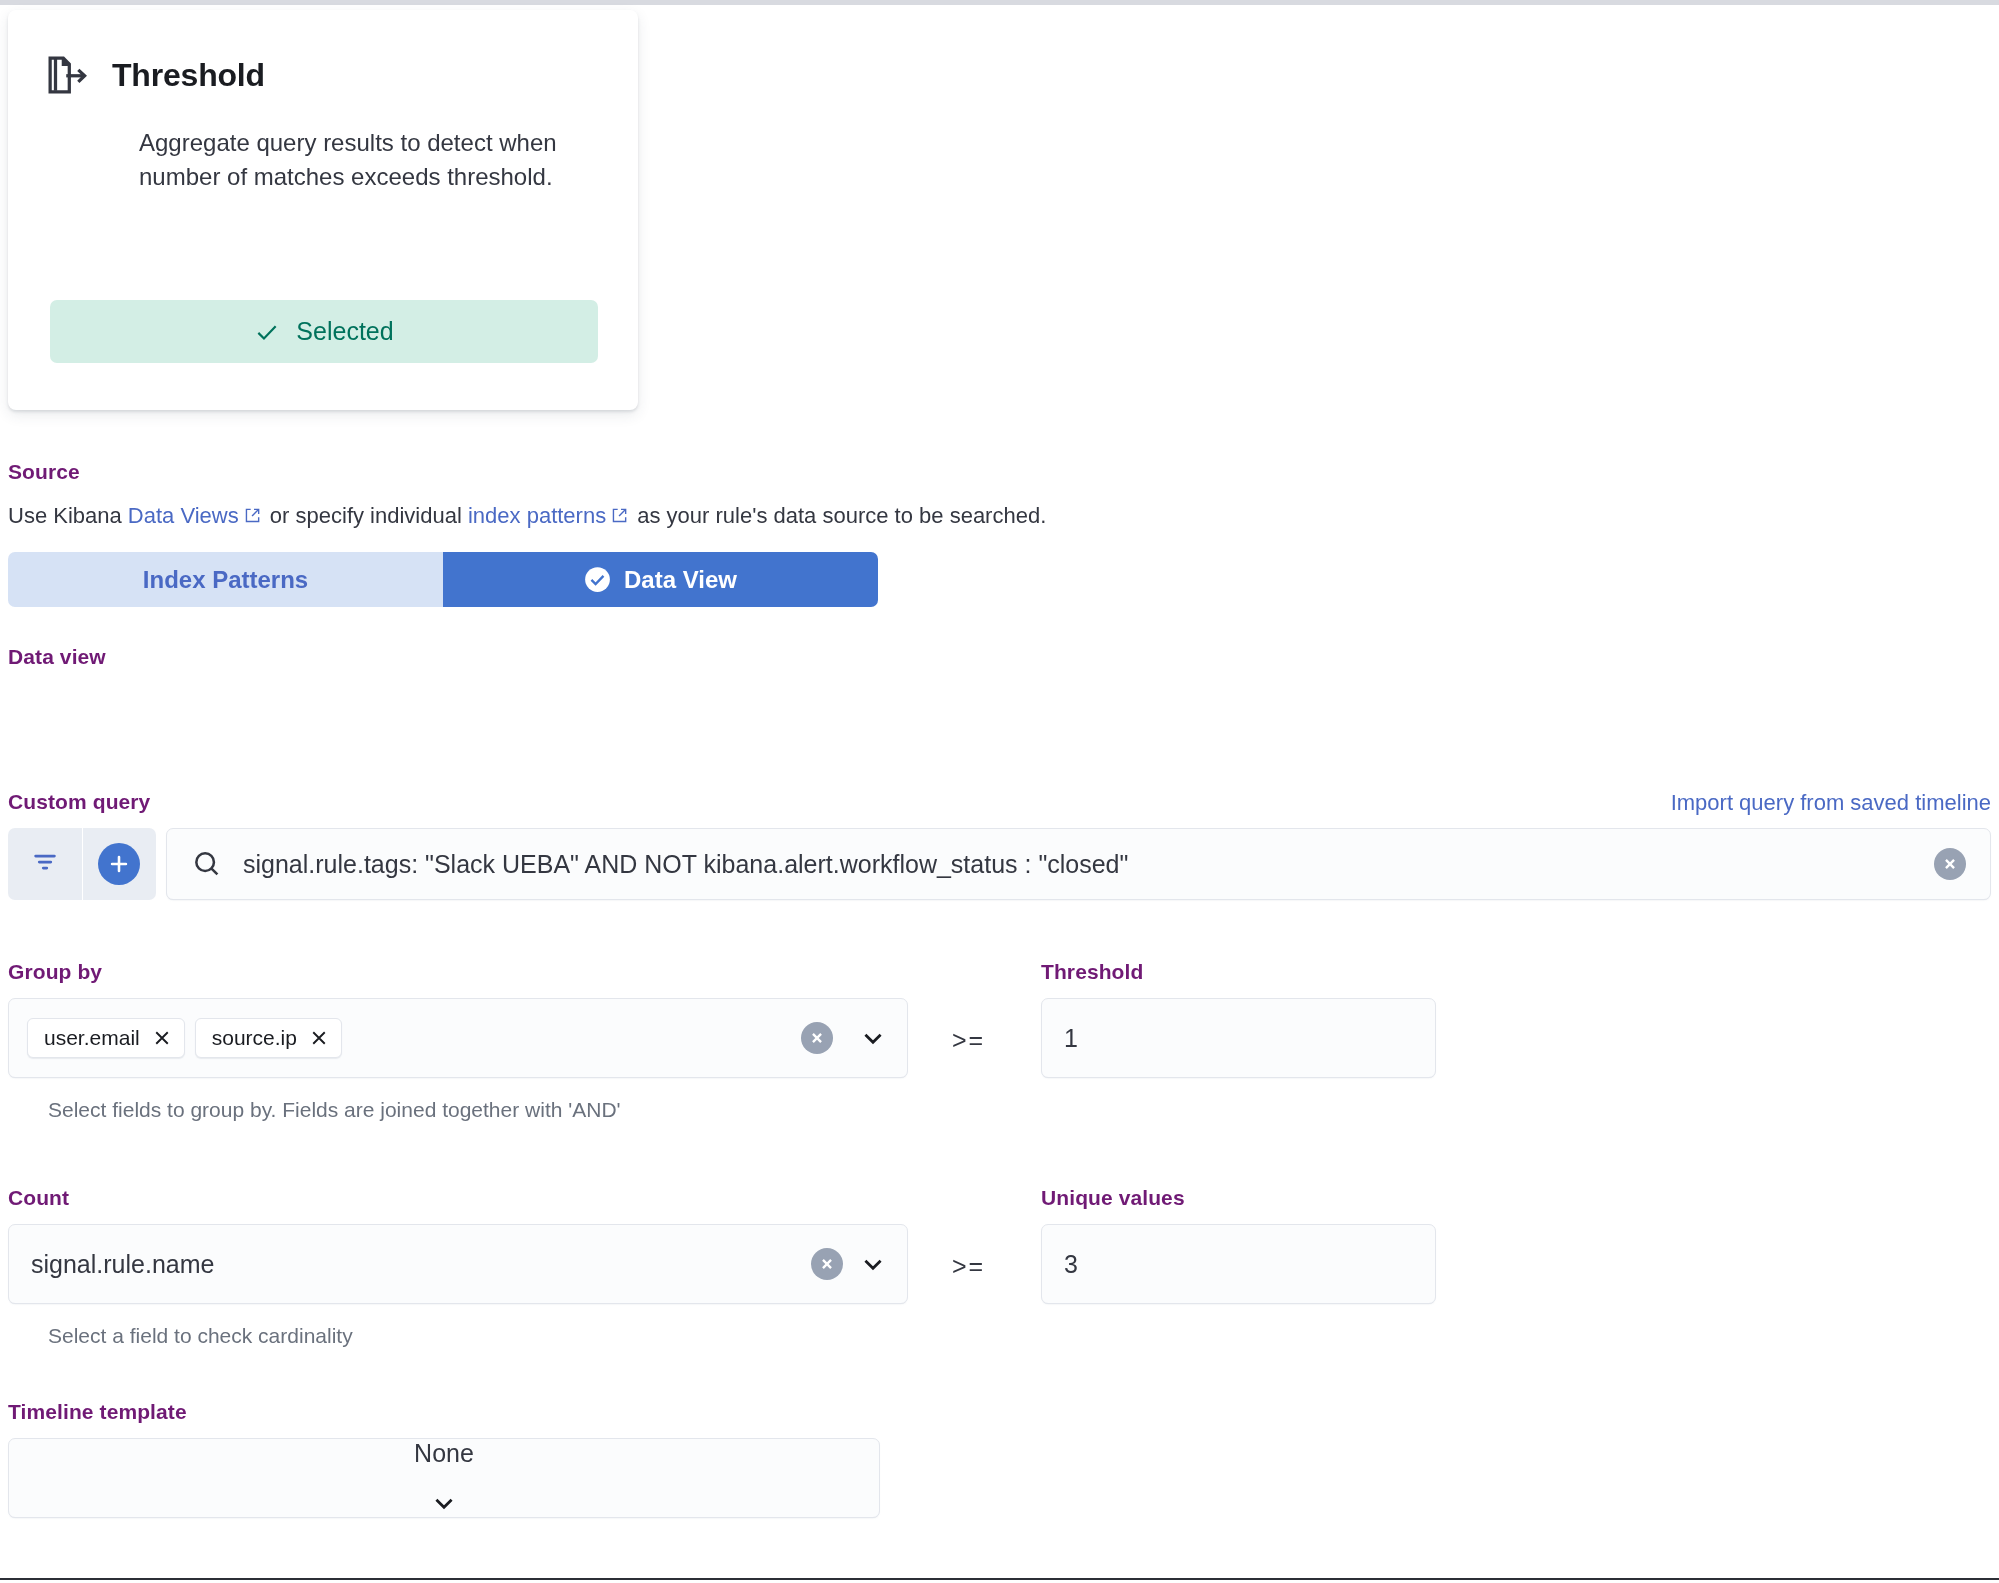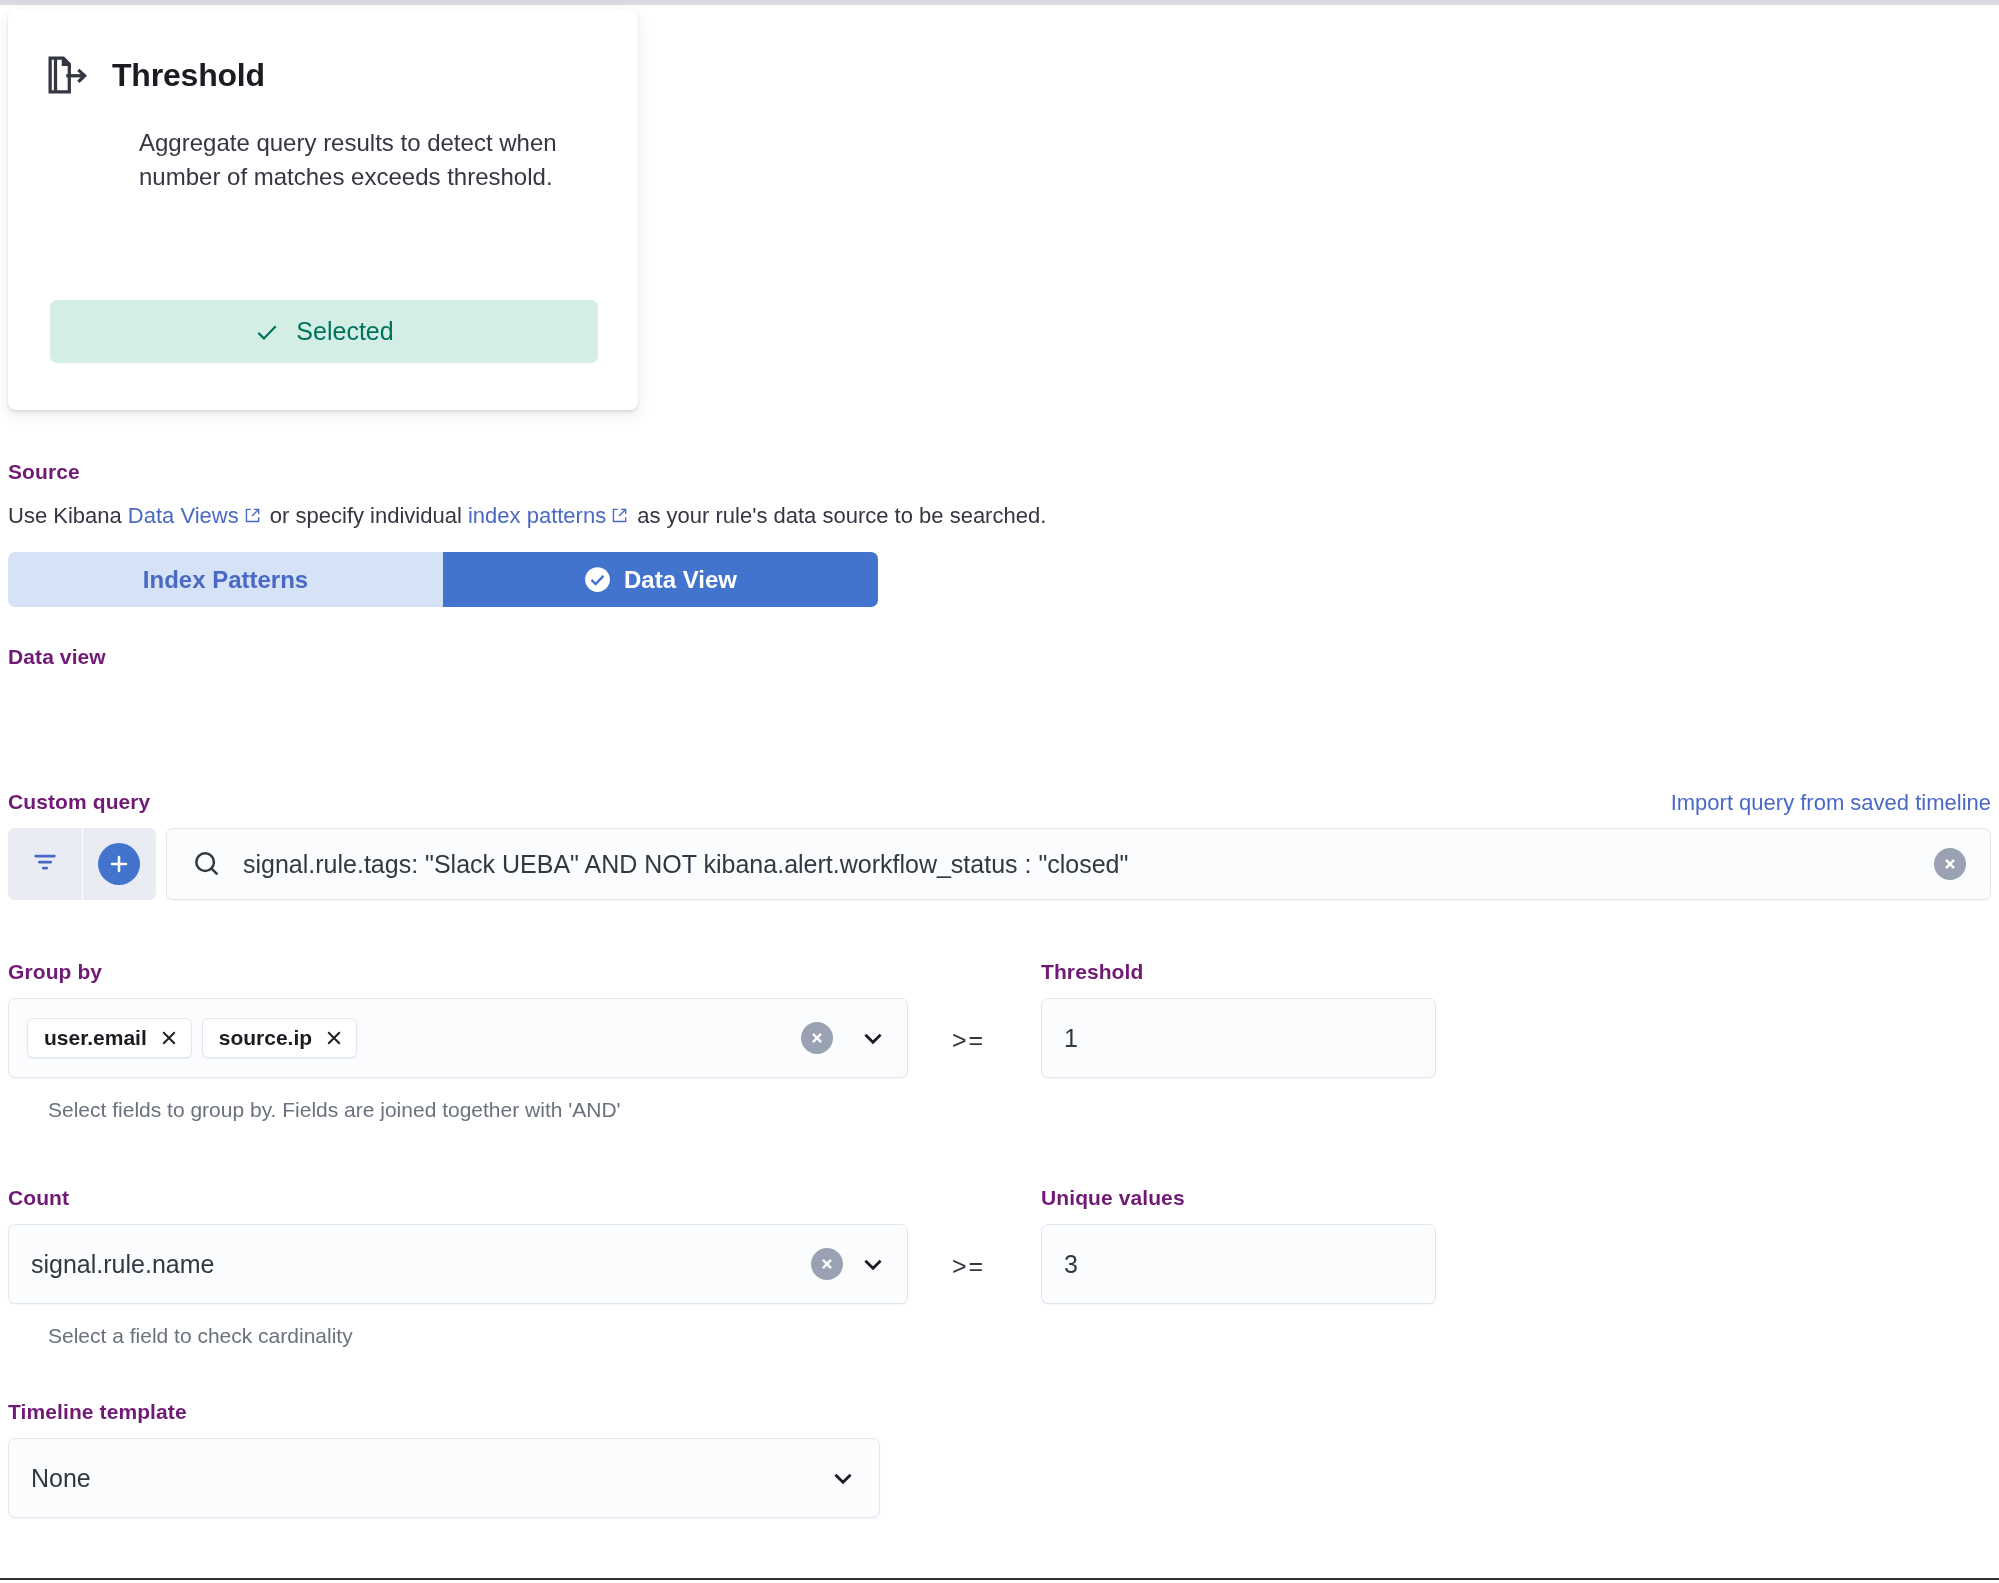--- a/index.html
+++ b/index.html
@@ -119,41 +119,41 @@
   }
   .search-icon{width:32px;height:32px;flex:none;}
   .query-text{flex:1; font-size:25px; color:#343741; white-space:nowrap; overflow:hidden;}
 
   
   .grp-label{position:absolute; left:8px; top:960px;}
   .grp-input{left:8px; top:998px; width:900px; height:80px; padding:0 14px 0 18px; gap:10px;}
   .pill{
     display:flex;align-items:center;gap:12px;
     background:#fff;border:1px solid #e3e6ec;border-radius:6px;
-    padding:7px 12px 7px 16px; font-size:21px; font-weight:700; color:#1a1c21;
+    padding:7px 12px 7px 16px; font-size:21px; font-weight:400; color:#1a1c21;
     box-shadow:0 1px 1px rgba(152,162,179,.18);
   }
   .pill-x{width:20px;height:20px;cursor:pointer;flex:none;}
   .spacer{flex:1;}
   .grp-help{position:absolute; left:8px; top:1098px;}
 
   .ge-op{position:absolute; font-size:25px; color:#343741; letter-spacing:2px;}
   .thr-label{position:absolute; left:1041px; top:960px;}
   .thr-input{left:1041px; top:998px; width:395px; height:80px; padding:0 22px;}
 
   
   .count-label{position:absolute; left:8px; top:1186px;}
   .count-input{left:8px; top:1224px; width:900px; height:80px; padding:0 14px 0 22px;}
   .count-help{position:absolute; left:8px; top:1324px;}
   .uniq-label{position:absolute; left:1041px; top:1186px;}
   .uniq-input{left:1041px; top:1224px; width:395px; height:80px; padding:0 22px;}
 
   
   .tl-label{position:absolute; left:8px; top:1400px;}
-  .tl-input{left:8px; top:1438px; width:872px; height:80px; padding:0 22px;}
+  .tl-input{left:8px; top:1438px; width:872px; height:80px; padding:0 22px;flex-direction:column;}
   .tl-help{position:absolute; left:8px; top:1538px;}
 
   .bottom-rule{position:absolute;left:0;top:1578px;width:1999px;height:2px;background:#2c2f36;}
 </style>
 </head>
 <body>
 
 <div class="page">
 
   <div class="cut-top">

